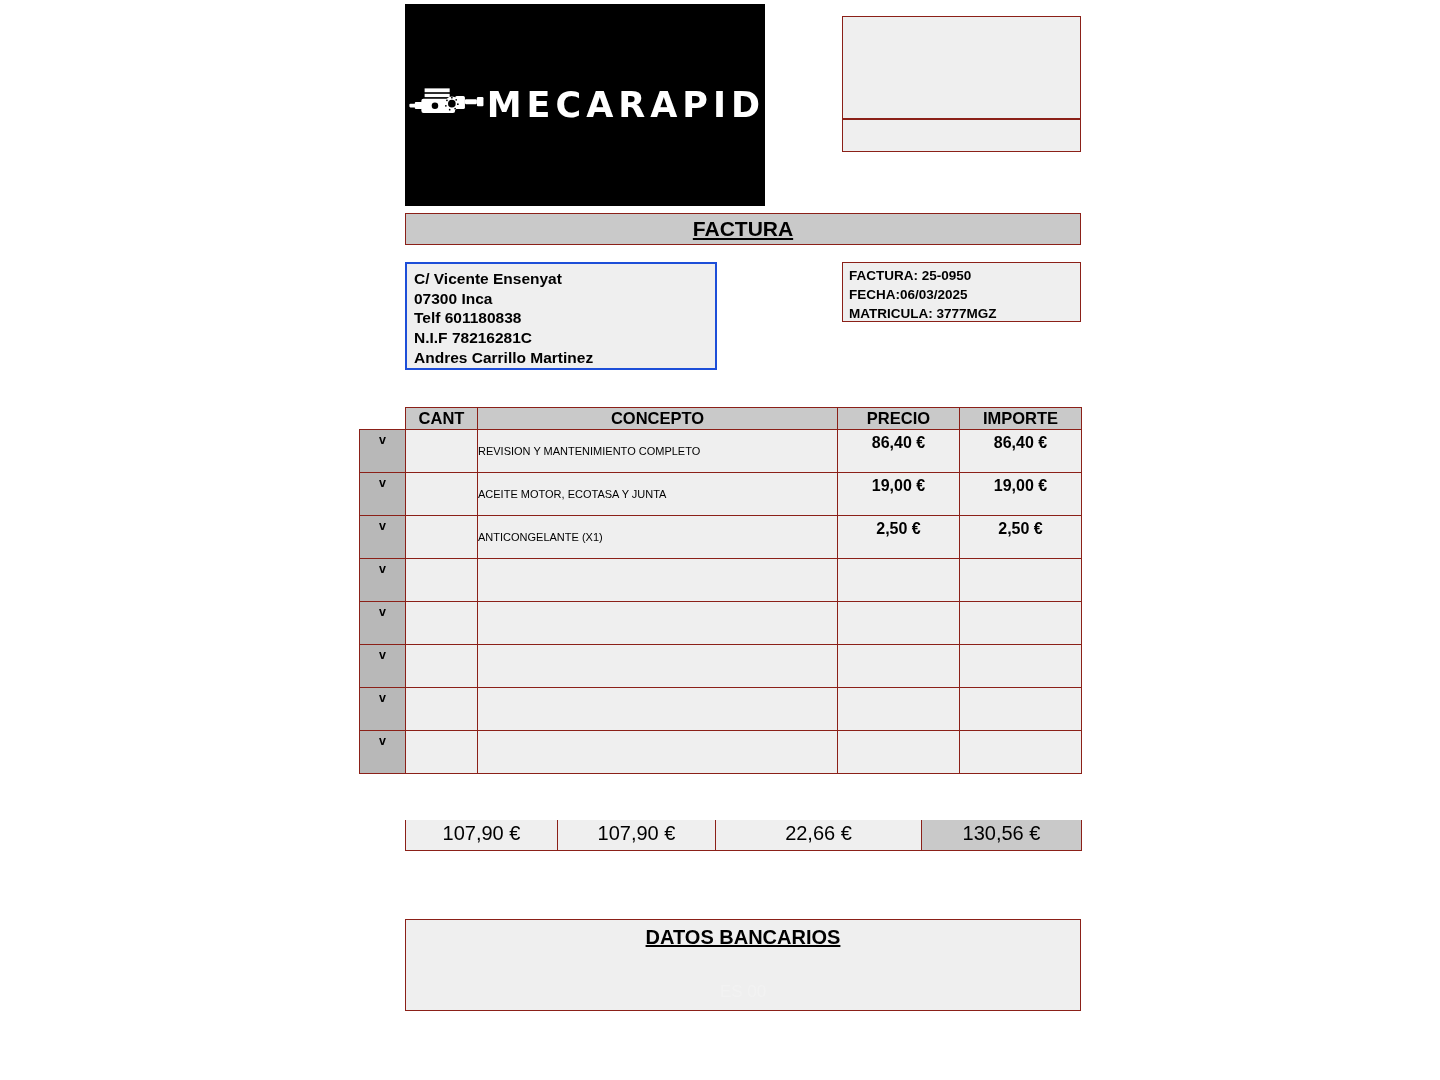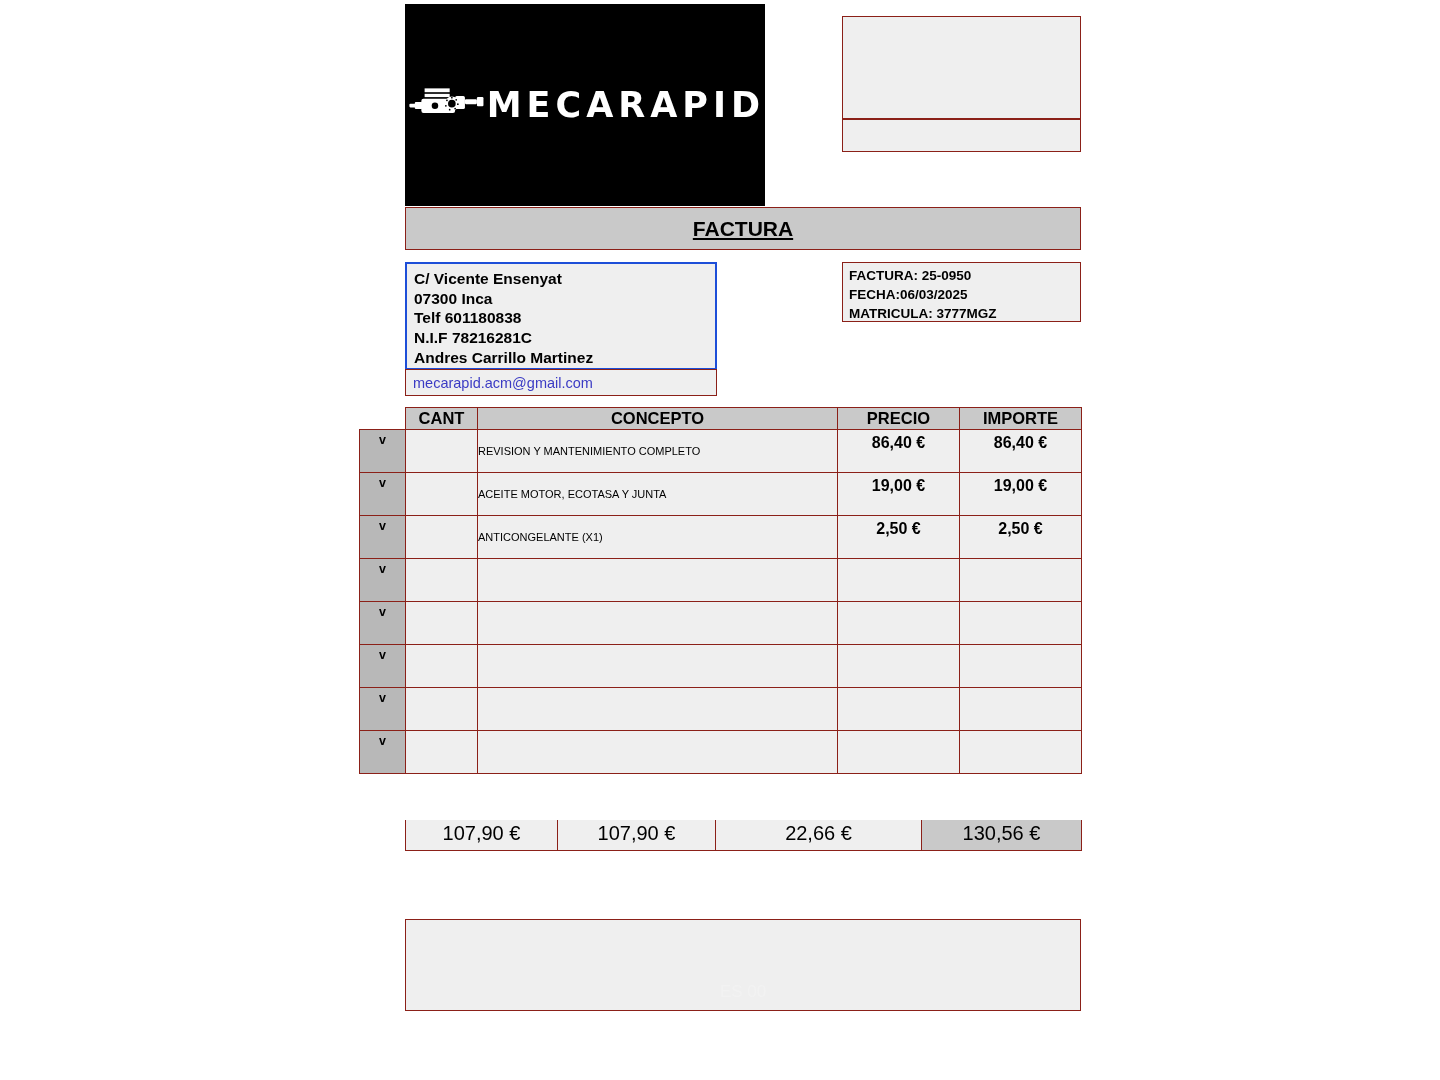--- a/index.html
+++ b/index.html
@@ -49,23 +49,23 @@
     border: 1px solid #8b2018;
     box-sizing: border-box;
   }
   .topbox-a { left: 842px; top: 16px; width: 239px; height: 103px; }
   .topbox-b { left: 842px; top: 119px; width: 239px; height: 33px; }
 
   
   .factura-bar {
     position: absolute;
     left: 405px;
-    top: 207px;
+    top: 213px;
     width: 676px;
-    height: 43px;
+    height: 32px;
     background: #c9c9c9;
     border: 1px solid #8b2018;
     box-sizing: border-box;
     display: flex;
     align-items: center;
     justify-content: center;
   }
   .factura-bar span {
     font-weight: bold;
     font-size: 21px;
@@ -293,23 +293,20 @@
     <span>FACTURA</span>
   </div>
 
   <div class="company-box">
     <div>C/ Vicente Ensenyat</div>
     <div>07300 Inca</div>
     <div>Telf 601180838</div>
     <div>N.I.F 78216281C</div>
     <div>Andres Carrillo Martinez</div>
   </div>
-  <div class="email-box">
-    <span>mecarapid.acm@gmail.com</span>
-  </div>
 
   <div class="meta-box">
     <div>FACTURA: 25-0950</div>
     <div>FECHA:06/03/2025</div>
     <div>MATRICULA: 3777MGZ</div>
   </div>
 
   <div class="items">
     <table>
       <colgroup>
@@ -402,16 +399,17 @@
         <td class="val">107,90 €</td>
         <td class="val">107,90 €</td>
         <td class="val">22,66 €</td>
         <td class="val shade">130,56 €</td>
       </tr>
     </tbody>
       </table>
   </div>
 
   <div class="bank-box">
+    <div class="bank-title">DATOS BANCARIOS</div>
     <div class="bank-faint">ES 00</div>
   </div>
 
 </div>
 
 </body></html>

